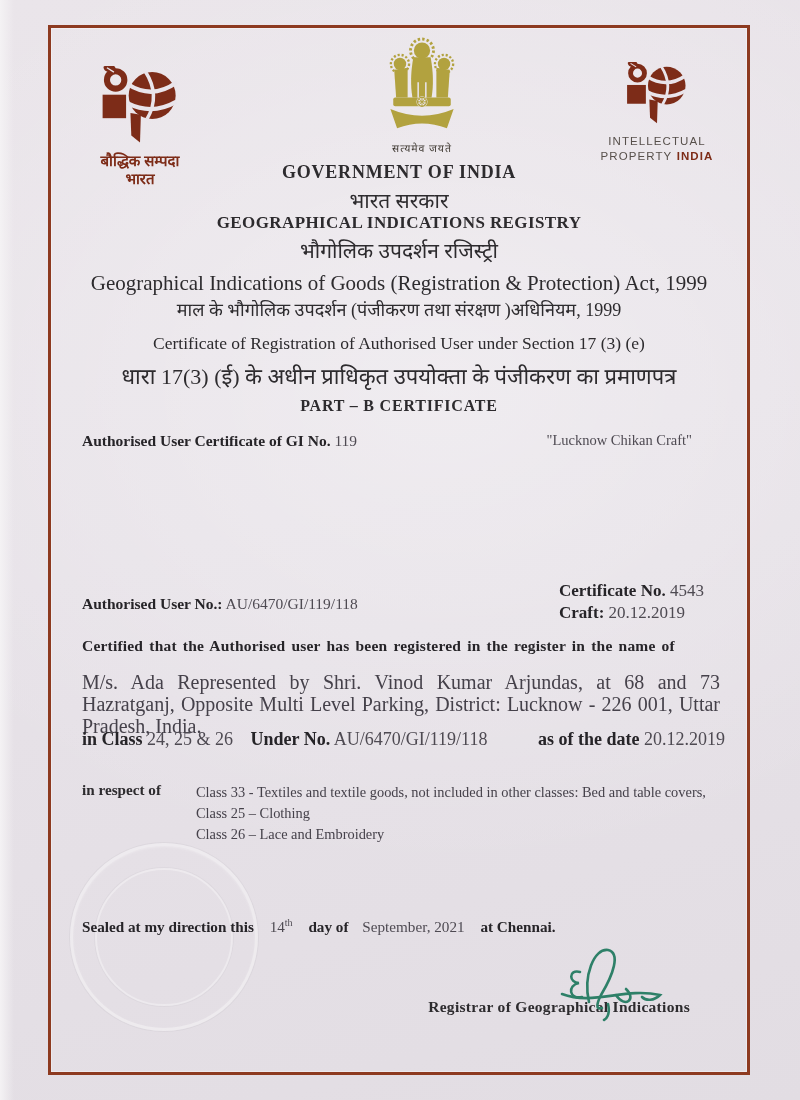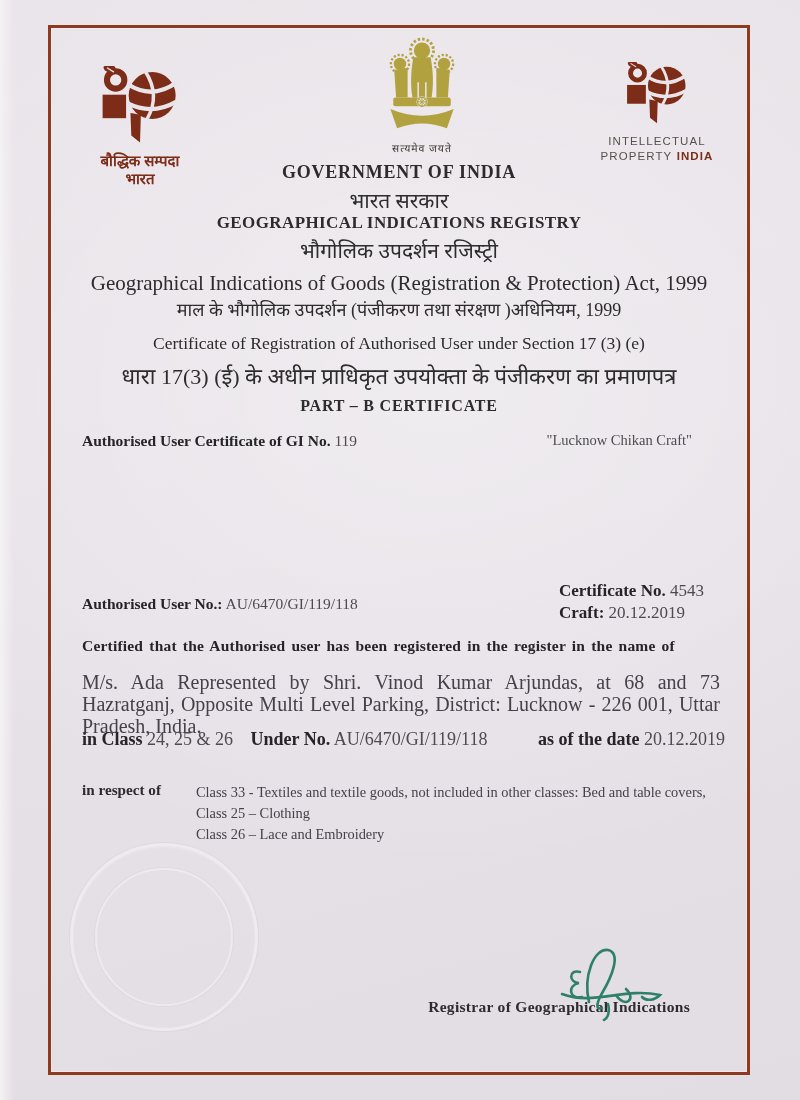--- a/index.html
+++ b/index.html
@@ -200,20 +200,27 @@
     <span class="val">20.12.2019</span>
   </div>
 
   <div class="abs respect-label">in respect of</div>
   <div class="abs classes fade">
     <div>Class 33 - Textiles and textile goods, not included in other classes: Bed and table covers,</div>
     <div>Class 25 – Clothing</div>
     <div>Class 26 – Lace and Embroidery</div>
   </div>
 
+  <div class="abs sealed">
+    <span class="lbl">Sealed at my direction this</span>
+    <span class="val" style="margin-left:12px"><span>14</span><span class="sup">th</span></span>
+    <span class="lbl" style="margin-left:12px">day of</span>
+    <span class="val" style="margin-left:10px">September, 2021</span>
+    <span class="lbl" style="margin-left:12px">at Chennai.</span>
+  </div>
 
   <div class="abs registrar">Registrar of Geographical Indications</div>
   <svg class="abs signature" viewBox="0 0 112 82">
     <g fill="none" stroke="#2e8068" stroke-width="2.6" stroke-linecap="round">
       <path d="M24,30 C12,27 13,41 23,41 C11,43 13,58 26,55"></path>
       <path d="M33,60 C27,34 38,6 52,8 C65,11 57,33 45,53 C41,61 39,68 46,66"></path>
       <path d="M6,52 C38,64 68,45 104,53 C98,59 90,59 86,55"></path>
       <path d="M60,53 C69,67 81,57 70,47"></path>
       <path d="M52,62 C54,70 52,76 48,78"></path>
     </g>

